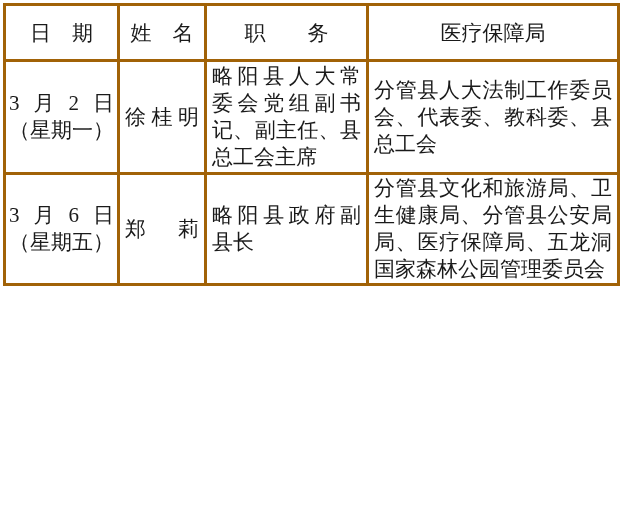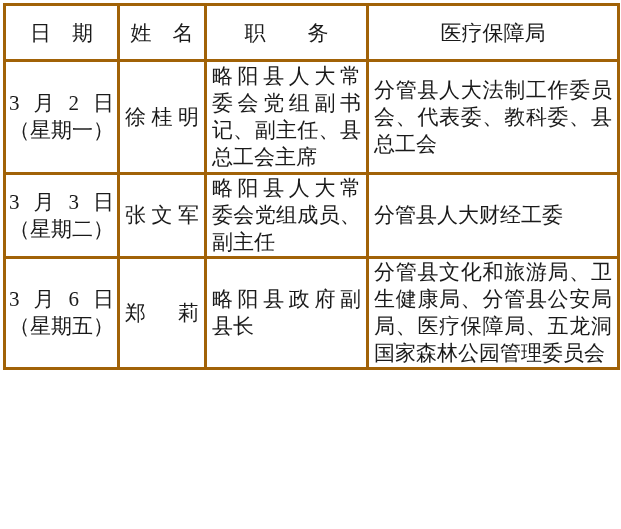--- a/index.html
+++ b/index.html
@@ -100,37 +100,20 @@
             <span class="ln">总工会主席</span>
           </td>
           <td>
             <span class="ln j">分管县人大法制工作委员</span>
             <span class="ln j">会、代表委、教科委、县</span>
             <span class="ln">总工会</span>
           </td>
         </tr>
         <tr>
           <td class="date-cell">
-            <span class="ln j">3月3日</span>
-            <span class="ln j">（星期二）</span>
-          </td>
-          <td>
-            <span class="ln j">张文军</span>
-          </td>
-          <td>
-            <span class="ln j">略阳县人大常</span>
-            <span class="ln j">委会党组成员、</span>
-            <span class="ln">副主任</span>
-          </td>
-          <td>
-            <span class="ln">分管县人大财经工委</span>
-          </td>
-        </tr>
-        <tr>
-          <td class="date-cell">
             <span class="ln j">3月6日</span>
             <span class="ln j">（星期五）</span>
           </td>
           <td>
             <span class="ln j">郑莉</span>
           </td>
           <td>
             <span class="ln j">略阳县政府副</span>
             <span class="ln">县长</span>
           </td>

